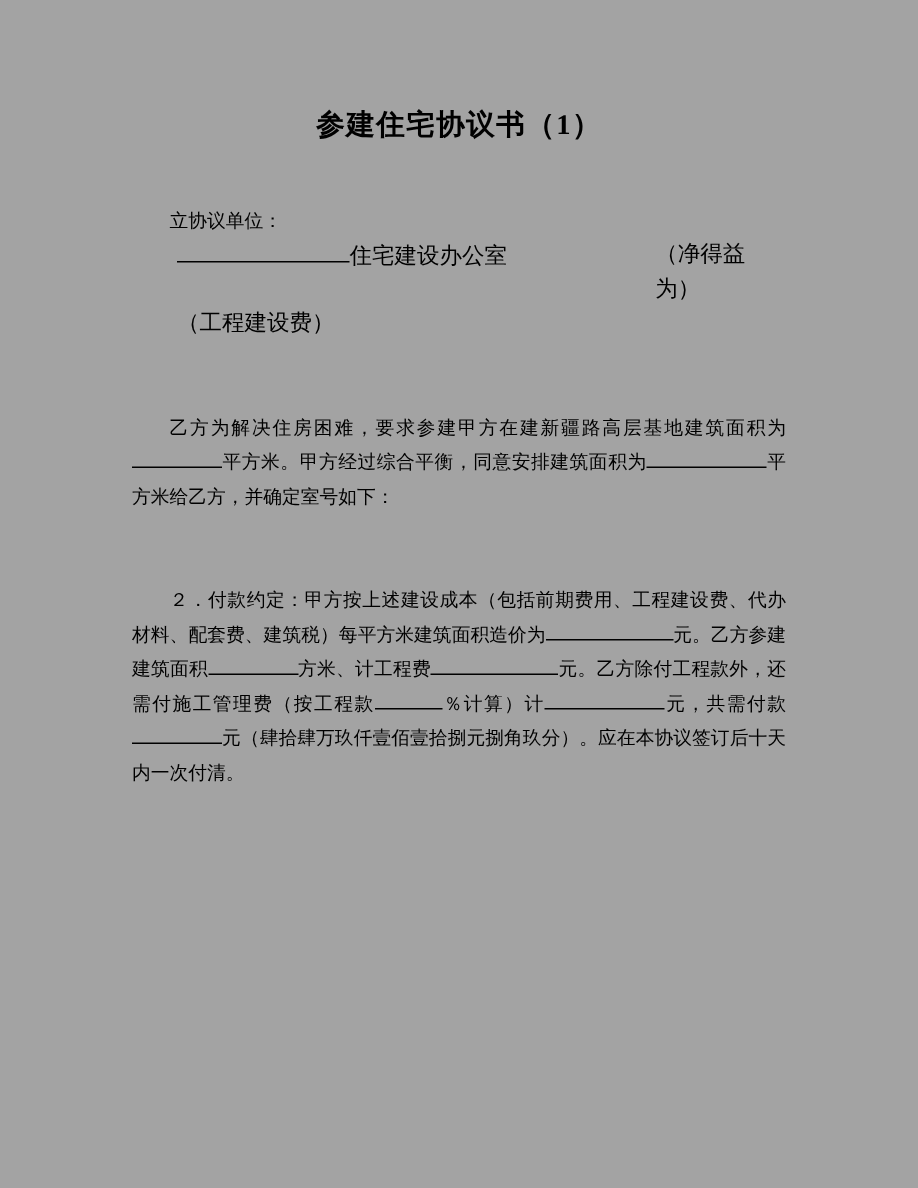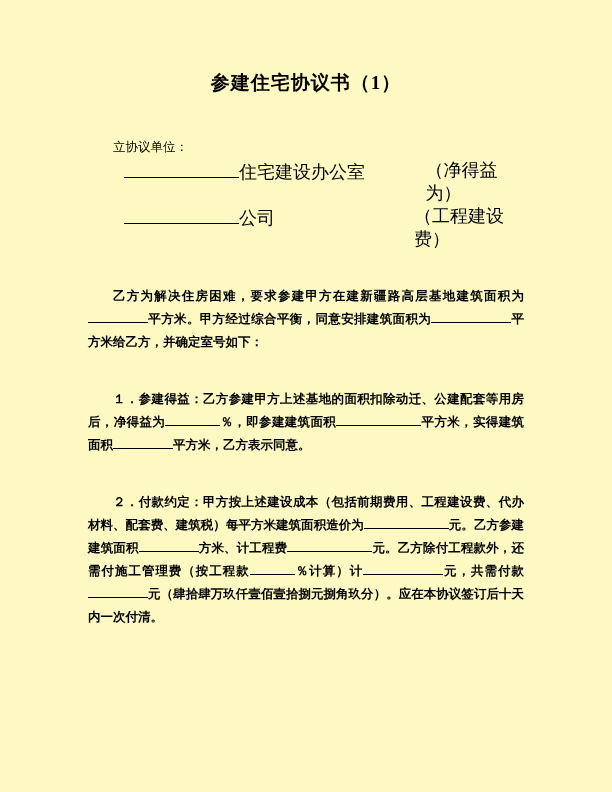--- a/index.html
+++ b/index.html
@@ -5,41 +5,41 @@
   html, body { margin: 0; padding: 0; background: #ffffff; }
   body {
     width: 612px; height: 792px;
     font-family: "Liberation Serif", "DejaVu Serif", serif;
     color: #000000;
   }
   .page {
     box-sizing: border-box;
     width: 612px; height: 792px;
     padding: 70px 88px 30px 88px;
-    background: #fef9c3;
+    background: #a3a3a3;
     overflow: hidden;
   }
   .doc-title {
     font-size: 19px;
     font-weight: bold;
     text-align: center;
     margin: 0;
     letter-spacing: 1px;
   }
   .para {
     font-size: 12.5px;
     line-height: 23px;
     margin: 0;
     text-align: justify;
   }
   .indent { text-indent: 2em; }
-  .spaced { margin-top: 34px; font-weight: bold; }
+  .spaced { margin-top: 46px; }
   .parties { margin-top: 40px; }
   .party-row {
-    font-size: 18px;
+    font-size: 15px;
     line-height: 23px;
     margin-left: 2em;
     display: flex;
     gap: 28px;
   }
   .party-left { display: inline-block; width: 300px; }
   .blank {
     display: inline-block;
     border-bottom: 1px solid #000000;
     height: 1em;
@@ -55,26 +55,24 @@
 
   <h1 class="doc-title">参建住宅协议书（1）</h1>
 
   <section class="parties">
     <p class="para indent"><span>立协议单位：</span></p>
     <div class="party-row">
       <span class="party-left"><span class="blank w115"></span><span>住宅建设办公室</span></span>
       <span>（净得益为）</span>
     </div>
     <div class="party-row">
-      <span class="party-left"><span class="blank w115"></span><span>公司</span></span>
       <span>（工程建设费）</span>
     </div>
   </section>
 
   <p class="para indent spaced"><span>乙方为解决住房困难，要求参建甲方在建新疆路高层基地建筑面积为</span><span class="blank w60"></span><span>平方米。甲方经过综合平衡，同意安排建筑面积为</span><span class="blank w80"></span><span>平方米给乙方，并确定室号如下：</span></p>
 
 
 
-  <p class="para indent spaced"><span>１．参建得益：乙方参建甲方上述基地的面积扣除动迁、公建配套等用房后，净得益为</span><span class="blank w55"></span><span>％，即参建建筑面积</span><span class="blank w85"></span><span>平方米，实得建筑面积</span><span class="blank w60"></span><span>平方米，乙方表示同意。</span></p>
 
   <p class="para indent spaced"><span>２．付款约定：甲方按上述建设成本（包括前期费用、工程建设费、代办材料、配套费、建筑税）每平方米建筑面积造价为</span><span class="blank w85"></span><span>元。乙方参建建筑面积</span><span class="blank w60"></span><span>方米、计工程费</span><span class="blank w85"></span><span>元。乙方除付工程款外，还需付施工管理费（按工程款</span><span class="blank w45"></span><span>％计算）计</span><span class="blank w80"></span><span>元，共需付款</span><span class="blank w60"></span><span>元（肆拾肆万玖仟壹佰壹拾捌元捌角玖分）。应在本协议签订后十天内一次付清。</span></p>
 
 </main>
 
 </body></html>

